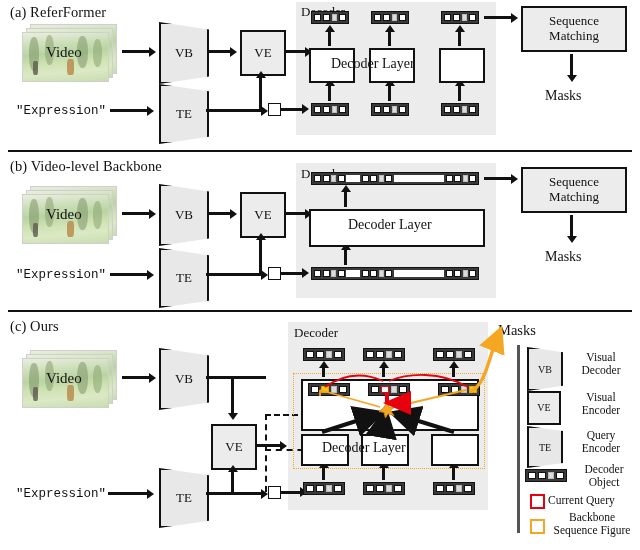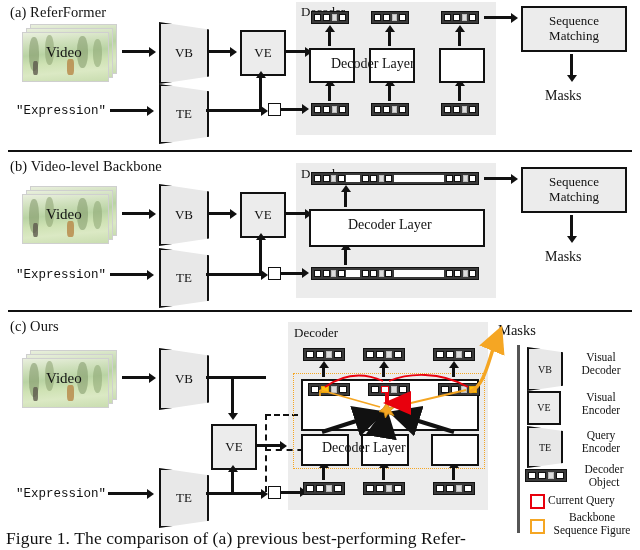--- a/index.html
+++ b/index.html
@@ -568,15 +568,14 @@
     <div class="legsq" style="left:530px;top:494px;width:11px;height:11px;border:2px solid #E8000D;"></div>
     <div class="legtxt" style="left:548px;top:494px;width:90px;text-align:left;">Current Query</div>
 
     <div class="legsq" style="left:530px;top:519px;width:11px;height:11px;border:2px solid #F5A623;"></div>
     <div class="legtxt" style="left:545px;top:511px;width:94px;">
       <div>Backbone</div>
       <div>Sequence Figure</div>
     </div>
   </div>
 
-  <div class="caption" style="left:6px;top:528px;">Figure 1. The comparison of (a) previous best-performing Refer-</div>
 
 </div>
 
 </body></html>

